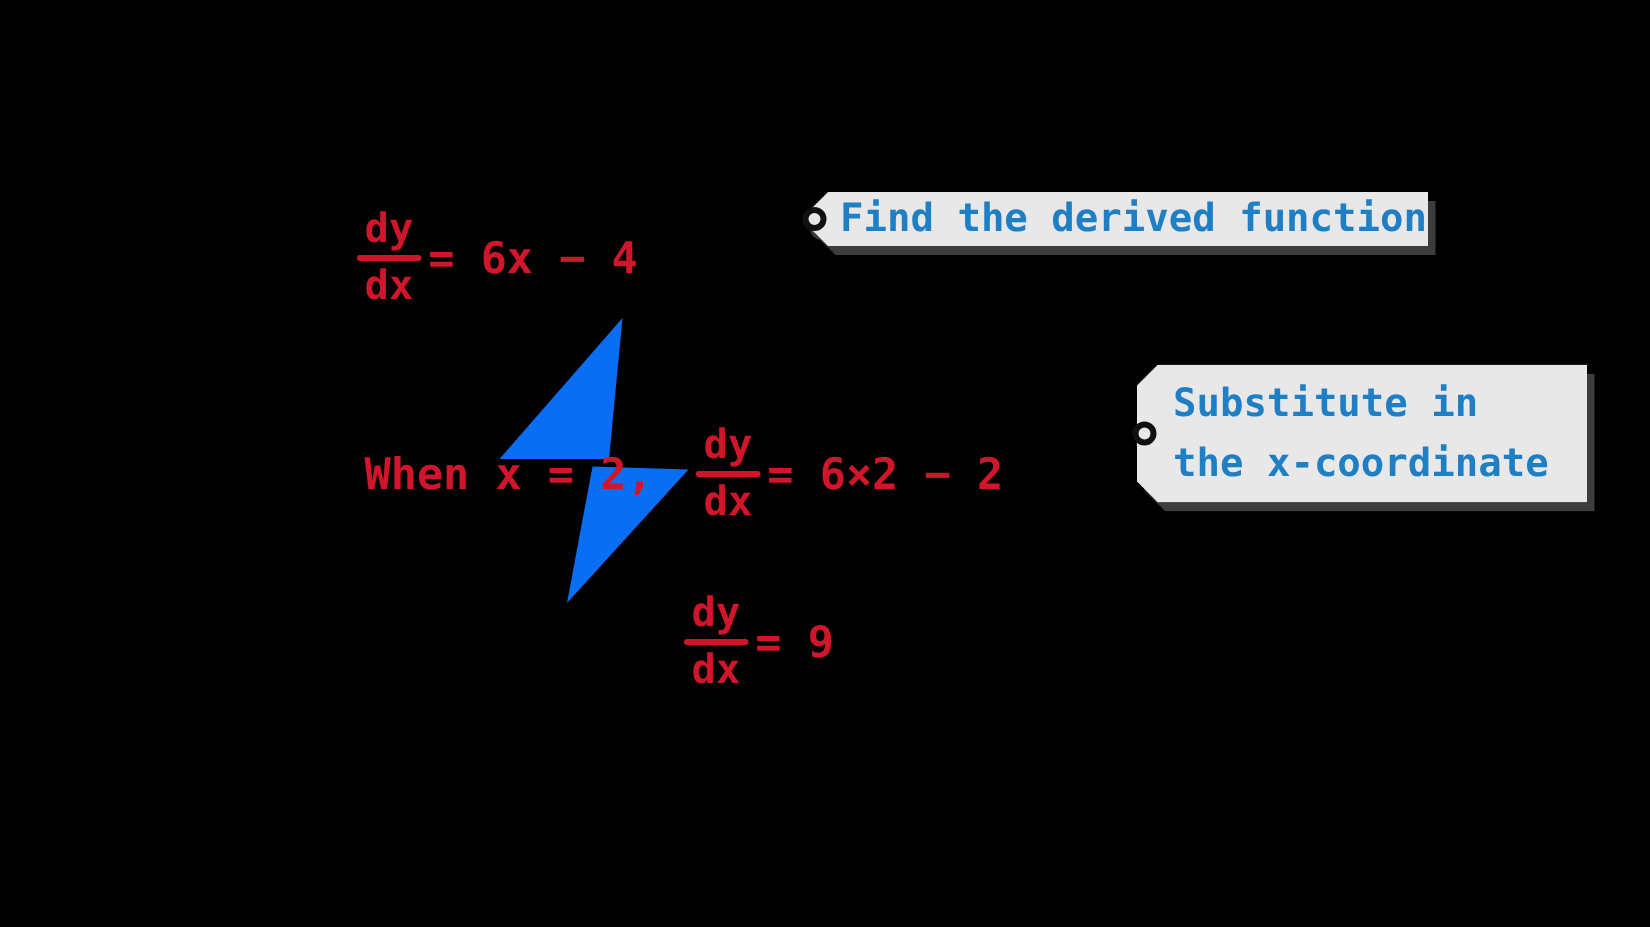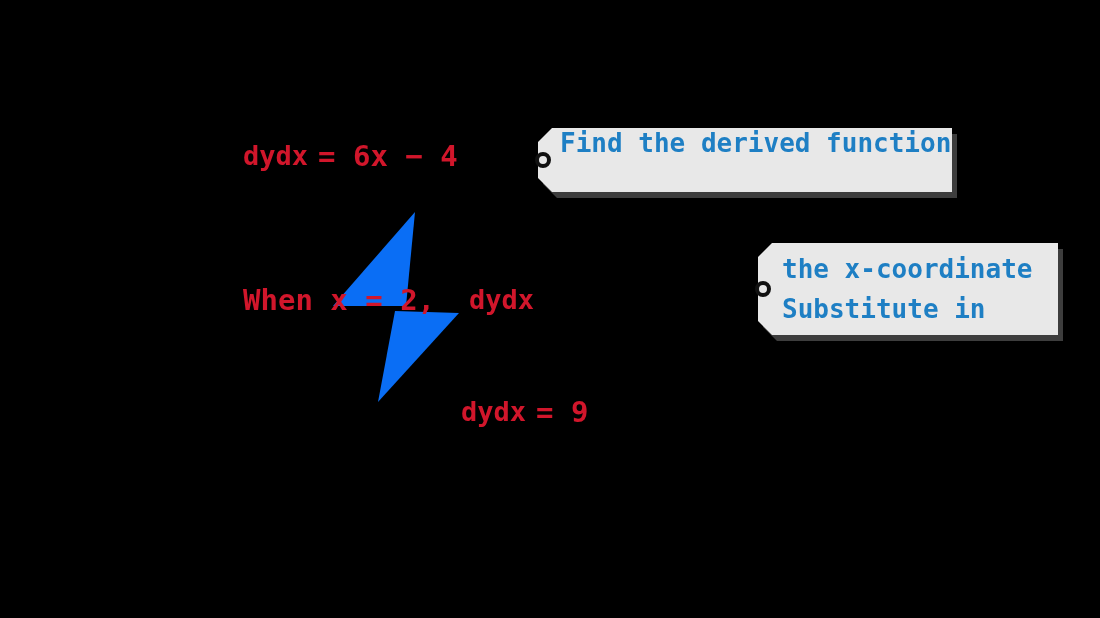--- a/index.html
+++ b/index.html
@@ -29,21 +29,21 @@
     font-size: 29px;
     font-weight: bold;
     letter-spacing: 0px;
     white-space: pre;
   }
   .prefix-text {
     margin-right: 24px;
   }
   .fraction {
     display: inline-flex;
-    flex-direction: row;
+    flex-direction: column;
     align-items: center;
     line-height: 1.05;
   }
   .fraction .num,
   .fraction .den {
     font-size: 27px;
     font-weight: bold;
   }
   .fraction .bar {
     width: calc(100% + 10px);
@@ -84,22 +84,23 @@
     transform: translateY(-50%);
     width: 8px;
     height: 8px;
     border: 4px solid #111;
     border-radius: 50%;
     background: #e8e8e8;
     z-index: 4;
   }
   .tag-one .tag {
     width: 414px;
-    height: 64px;
+    height: 36px;
     display: flex;
+    align-items: center;
     padding-left: 22px;
     box-sizing: border-box;
   }
   .tag-two .tag {
     width: 300px;
     height: 92px;
     display: flex;
     flex-direction: column;
     justify-content: center;
     padding-left: 24px;
@@ -146,27 +147,28 @@
     </div>
   </div>
 
   <div class="eq-row" style="left:243px; top:283px;">
     <span class="eq-text prefix-text">When x = 2,</span>
     <span class="fraction">
       <span class="num">dy</span>
       <span class="bar"></span>
       <span class="den">dx</span>
     </span>
+    <span class="eq-text">= 6×2 − 2</span>
   </div>
 
   <div class="tag-wrap tag-two" style="left:758px; top:243px;">
     <span class="tag-hole"></span>
     <div class="tag">
+      <span>Substitute in</span>
       <span>the x-coordinate</span>
-      <span>Substitute in</span>
     </div>
   </div>
 
   <div class="eq-row" style="left:461px; top:395px;">
     <span class="fraction">
       <span class="num">dy</span>
       <span class="bar"></span>
       <span class="den">dx</span>
     </span>
     <span class="eq-text">= 9</span>

